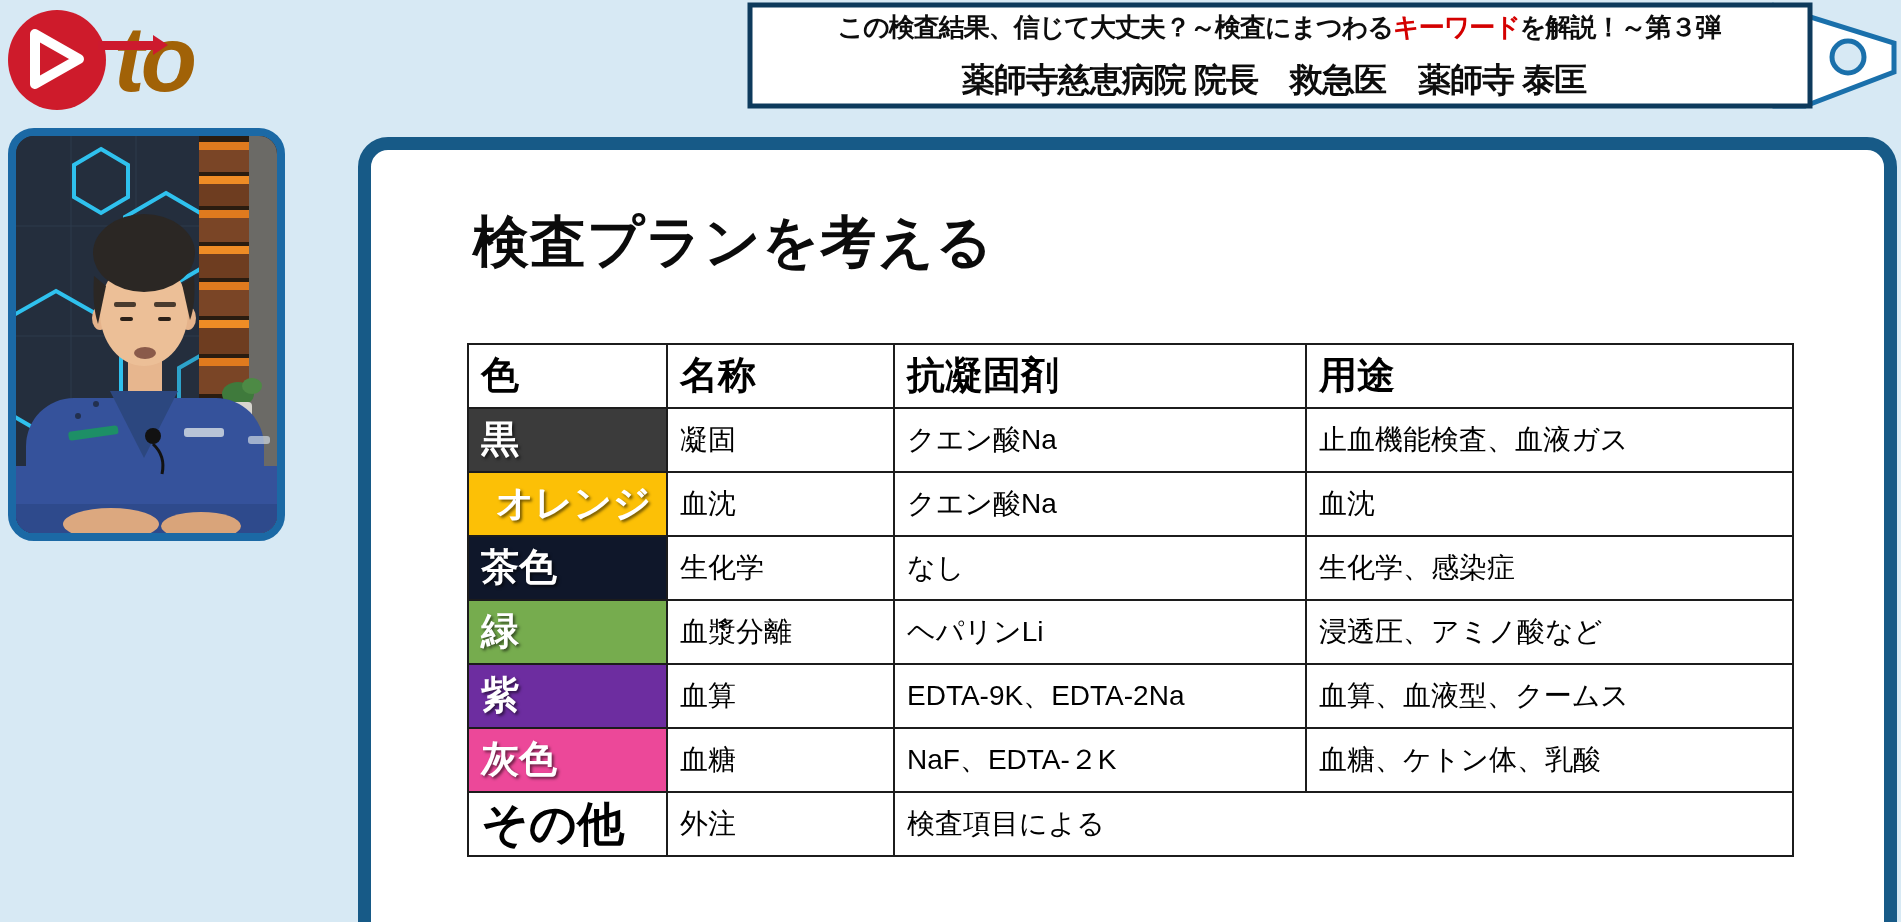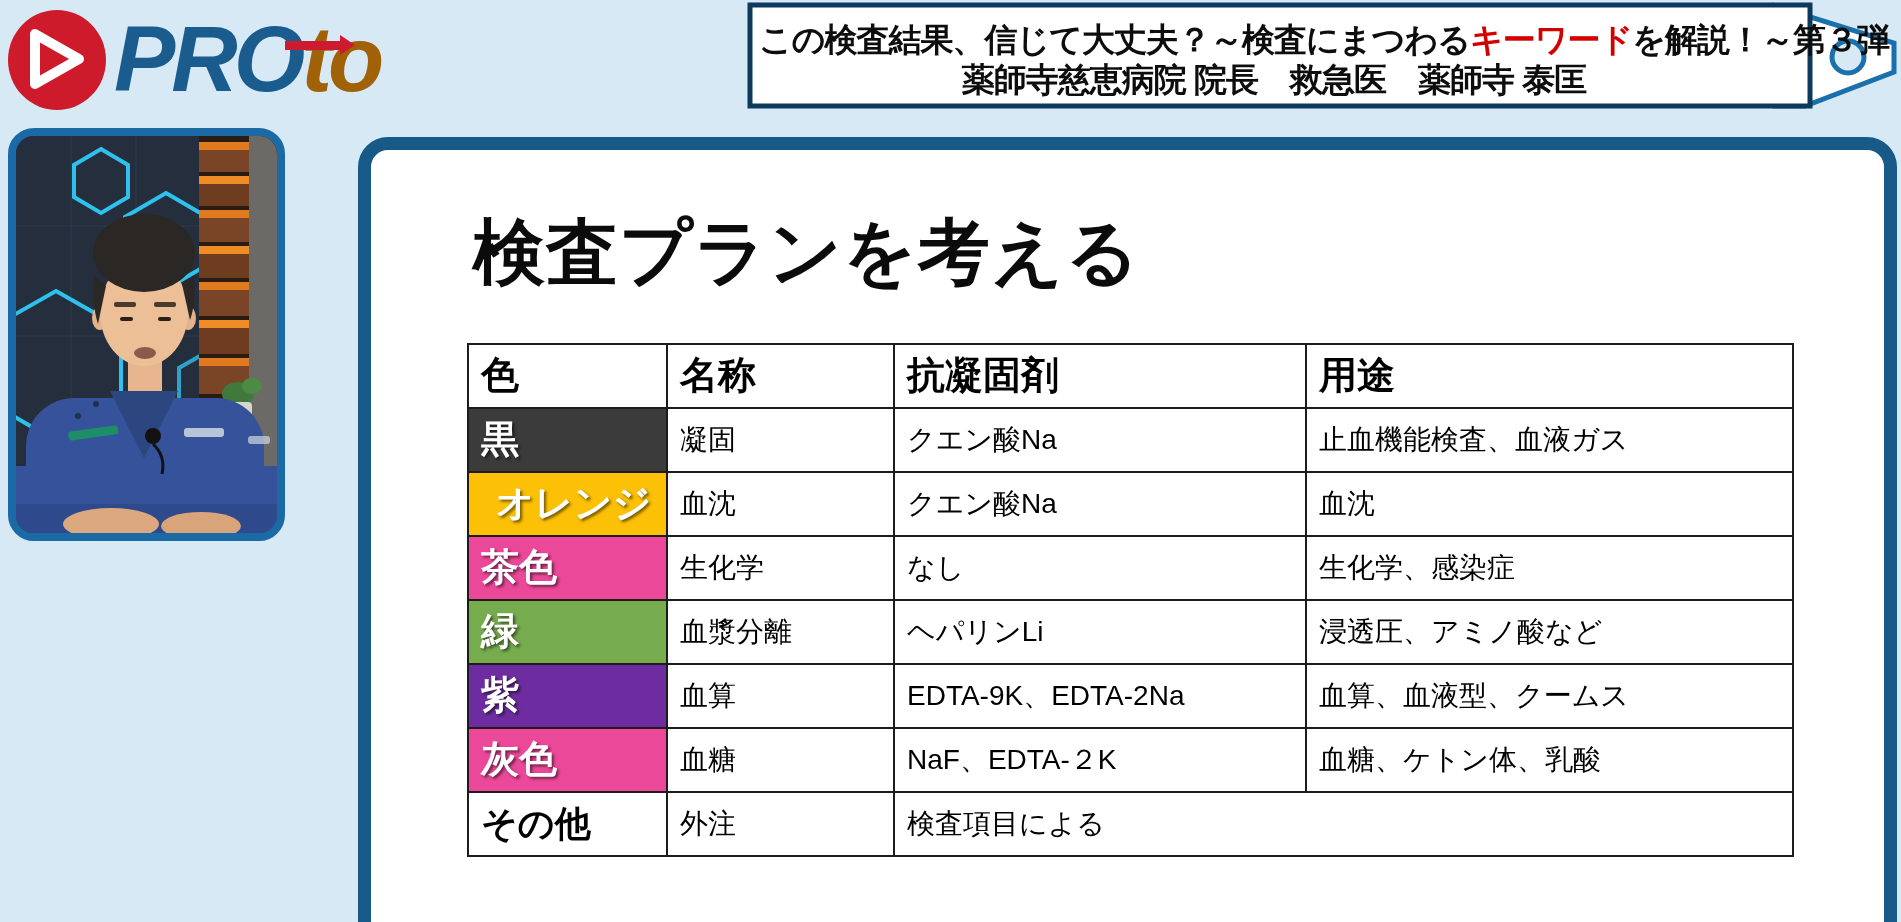--- a/index.html
+++ b/index.html
@@ -21,22 +21,22 @@
   .logo-text { display:flex; align-items:baseline; margin-left:8px; font-style:italic; font-weight:bold; font-size:92px; letter-spacing:-4px; line-height:104px; }
   .brand-pro { color:#1a5c8e; }
   .brand-to  { color:#a16207; position:relative; }
   .to-arrow { position:absolute; left:-16px; top:34px; width:56px; height:9px; background:#cd1a2e; }
   .to-arrow:after { content:""; position:absolute; right:-14px; top:-6px; border-left:15px solid #cd1a2e; border-top:10px solid transparent; border-bottom:10px solid transparent; }
 
   
   .banner { position:absolute; left:747px; top:2px; width:1152px; height:110px; }
   .banner svg { position:absolute; left:0; top:0; }
   .banner-line1 {
-    position:absolute; left:12px; top:16px; width:1040px; text-align:center;
-    font-size:33px; font-weight:bold; letter-spacing:-1px; white-space:nowrap; color:#0d0d0d;
+    position:absolute; left:12px; top:8px; width:1040px; text-align:center;
+    font-size:26px; font-weight:bold; letter-spacing:-1px; white-space:nowrap; color:#0d0d0d;
   }
   .banner-keyword { color:#d40000; }
   .banner-line2 {
     position:absolute; left:12px; top:56px; width:1030px; text-align:center;
     font-size:33px; font-weight:bold; letter-spacing:-1px; white-space:nowrap; color:#0d0d0d;
   }
 
   
   .thumb {
     position:absolute; left:8px; top:128px; width:277px; height:413px;
@@ -44,50 +44,49 @@
   }
   .thumb svg { display:block; }
 
   
   .slide {
     position:absolute; left:358px; top:137px; width:1539px; height:830px;
     background:#ffffff; border:13px solid #175a87; border-radius:30px;
   }
   .slide-title {
     position:absolute; left:473px; top:205px;
-    font-size:72px; font-weight:bold; letter-spacing:1px; color:#0b0b0b; white-space:nowrap;
+    font-size:56px; font-weight:bold; letter-spacing:1px; color:#0b0b0b; white-space:nowrap;
   }
 
   
   table.tubes {
     position:absolute; left:467px; top:343px; width:1325px;
     border-collapse:collapse; table-layout:fixed;
   }
   .tubes col.c1{width:199px;} .tubes col.c2{width:227px;} .tubes col.c3{width:412px;} .tubes col.c4{width:487px;}
   .tubes th, .tubes td {
     border:2px solid #1c1c1c; padding:0 0 0 12px; vertical-align:middle;
     font-size:28px; line-height:1.05; color:#000; text-align:left; overflow:hidden; white-space:nowrap;
   }
   .tubes thead tr { height:64px; }
   .tubes tbody tr { height:64px; }
   .tubes th { font-weight:bold; font-size:38px; }
   td.swatch { font-weight:bold; font-size:38px; color:#fff; text-shadow:2px 2px 3px rgba(0,0,0,.55); }
-  td.plainlabel { font-weight:bold; font-size:36px; }
+  td.plainlabel { font-weight:bold; font-size:47px; }
 </style>
 </head>
 <body>
 
 <div class="logo">
   <div class="logo-circle">
     <svg width="64" height="64" viewBox="0 0 64 64">
       <polygon points="10,6 54,31 10,56" fill="none" stroke="#ffffff" stroke-width="10" stroke-linejoin="round"></polygon>
     </svg>
   </div>
   <div class="logo-text">
-    <span class="brand-pro">PRO</span>
     <span class="brand-to">
       <span class="to-arrow"></span><span>to</span>
     </span>
   </div>
 </div>
 
 <div class="banner">
   <svg width="1152" height="110" viewBox="0 0 1152 110">
     <polygon points="1028,4 1147,41 1147,70 1058,104 1028,104" fill="#ffffff" stroke="#1a70ab" stroke-width="5"></polygon>
     <rect x="3" y="3" width="1060" height="101" fill="#ffffff" stroke="#0d3a5c" stroke-width="5"></rect>
@@ -197,21 +196,21 @@
       <td>クエン酸Na</td>
       <td>止血機能検査、血液ガス</td>
     </tr>
     <tr>
       <td class="swatch" style="background-color: rgb(252, 192, 6); text-align: center;">オレンジ</td>
       <td>血沈</td>
       <td>クエン酸Na</td>
       <td>血沈</td>
     </tr>
     <tr>
-      <td class="swatch" style="background-color: #ec4899;">茶色</td>
+      <td class="swatch" style="background-color: #0f172a;">茶色</td>
       <td>生化学</td>
       <td>なし</td>
       <td>生化学、感染症</td>
     </tr>
     <tr>
       <td class="swatch" style="background-color: rgb(118, 172, 78);">緑</td>
       <td>血漿分離</td>
       <td>ヘパリンLi</td>
       <td>浸透圧、アミノ酸など</td>
     </tr>

